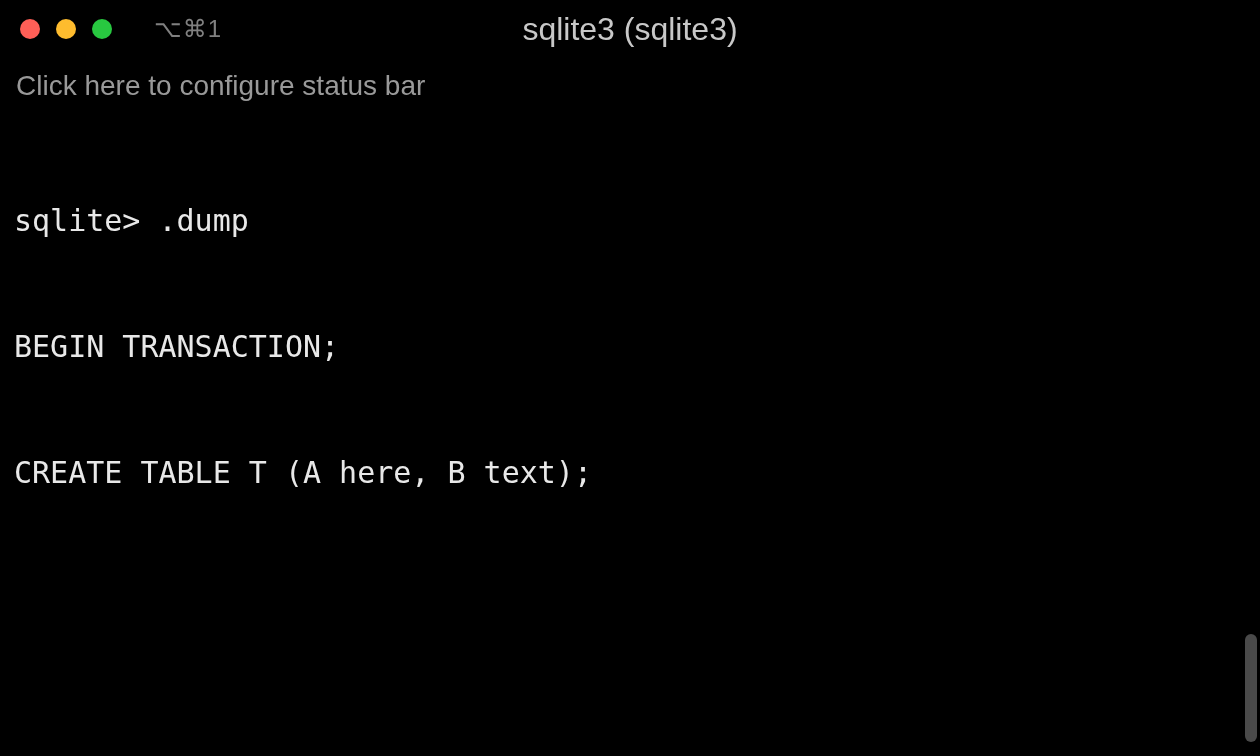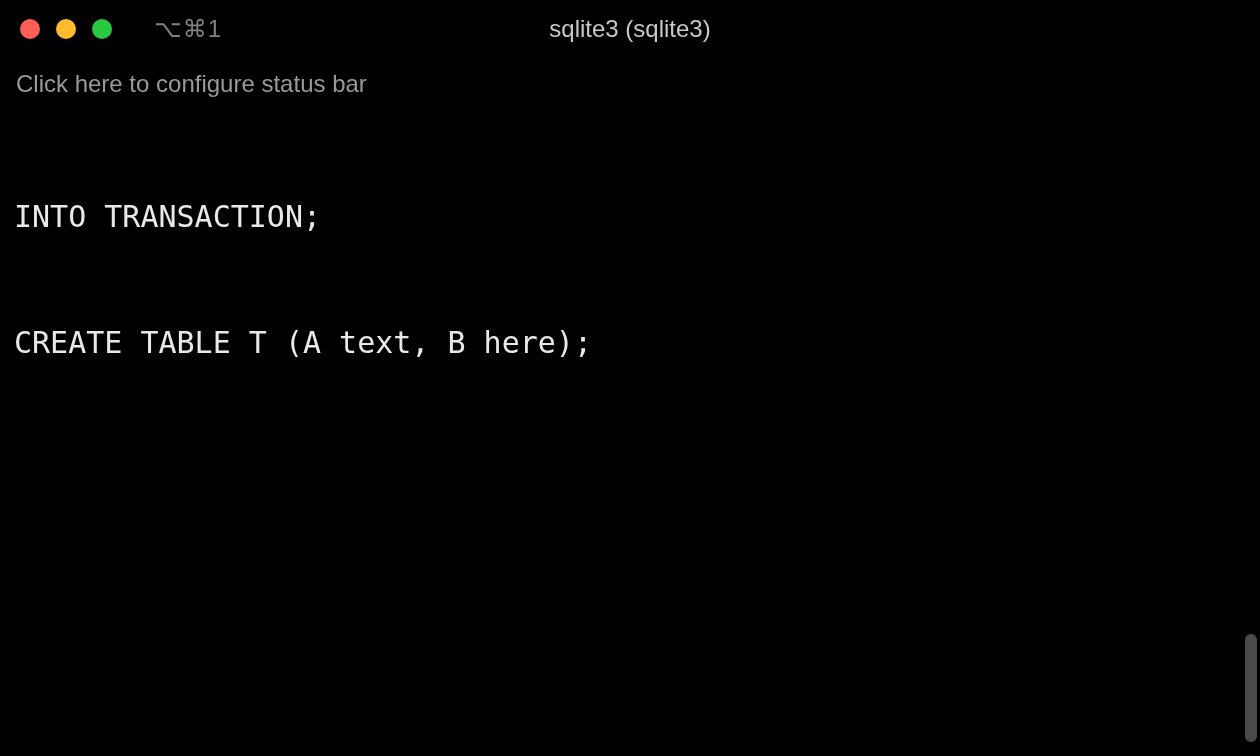--- a/index.html
+++ b/index.html
@@ -47,28 +47,28 @@
       color: #808080;
       font-size: 24px;
       font-family: -apple-system, BlinkMacSystemFont, sans-serif;
       letter-spacing: 1px;
     }
     .window-title {
       position: absolute;
       left: 50%;
       transform: translateX(-50%);
       color: #c8c8c8;
-      font-size: 24px;
+      font-size: 32px;
       font-family: -apple-system, BlinkMacSystemFont, 'Helvetica Neue', sans-serif;
       font-weight: 400;
     }
     .status-bar {
       padding: 12px 16px 8px 16px;
       color: #999999;
-      font-size: 24px;
+      font-size: 28px;
       font-family: -apple-system, BlinkMacSystemFont, 'Helvetica Neue', sans-serif;
       cursor: pointer;
     }
     .terminal-content {
       padding: 6px 14px;
       color: #e8e8e8;
       font-size: 30px;
       line-height: 1.4;
       white-space: pre;
       font-family: 'SF Mono', 'Menlo', 'Monaco', 'Consolas', monospace;
@@ -104,21 +104,22 @@
     <div class="traffic-light minimize"></div>
     <div class="traffic-light maximize"></div>
   </div>
   <div class="tab-indicator">⌥⌘1</div>
   <div class="window-title">sqlite3 (sqlite3)</div>
 </div>
 
 <div class="status-bar">Click here to configure status bar</div>
 
 <div class="terminal-content">
-  <span class="terminal-line">INTO TRANSACTION;</span>
-  <span class="terminal-line">CREATE TABLE T (A text, B here);</span>
+  <span class="terminal-line">sqlite&gt; .dump</span>
+  <span class="terminal-line">BEGIN TRANSACTION;</span>
+  <span class="terminal-line">CREATE TABLE T (A here, B text);</span>
   
   
 </div>
 
 <div class="scrollbar-track">
   <div class="scrollbar"></div>
 </div>
 
 </body></html>

